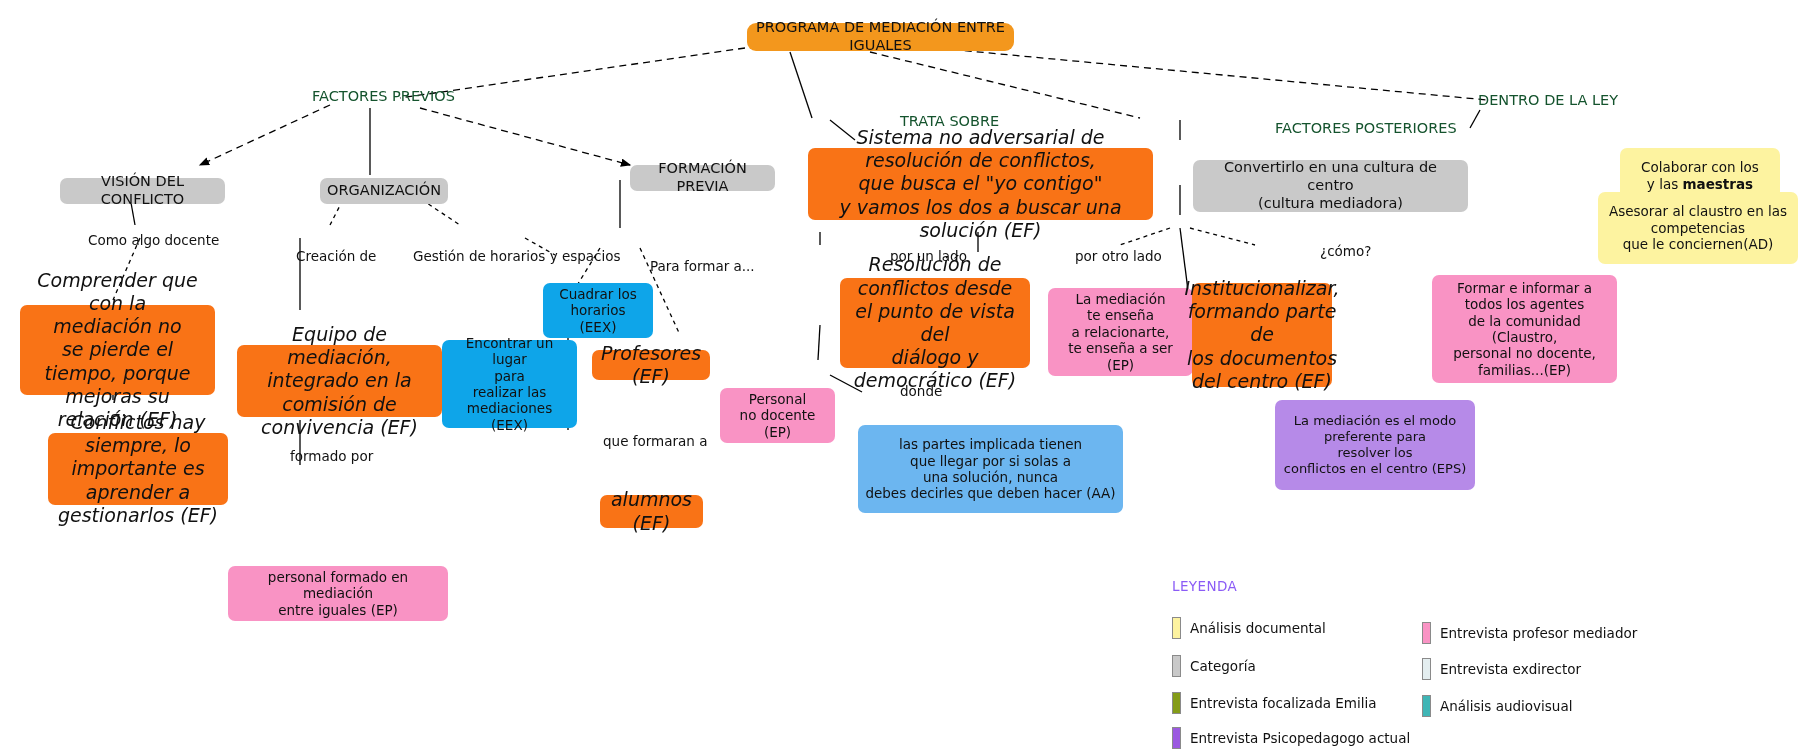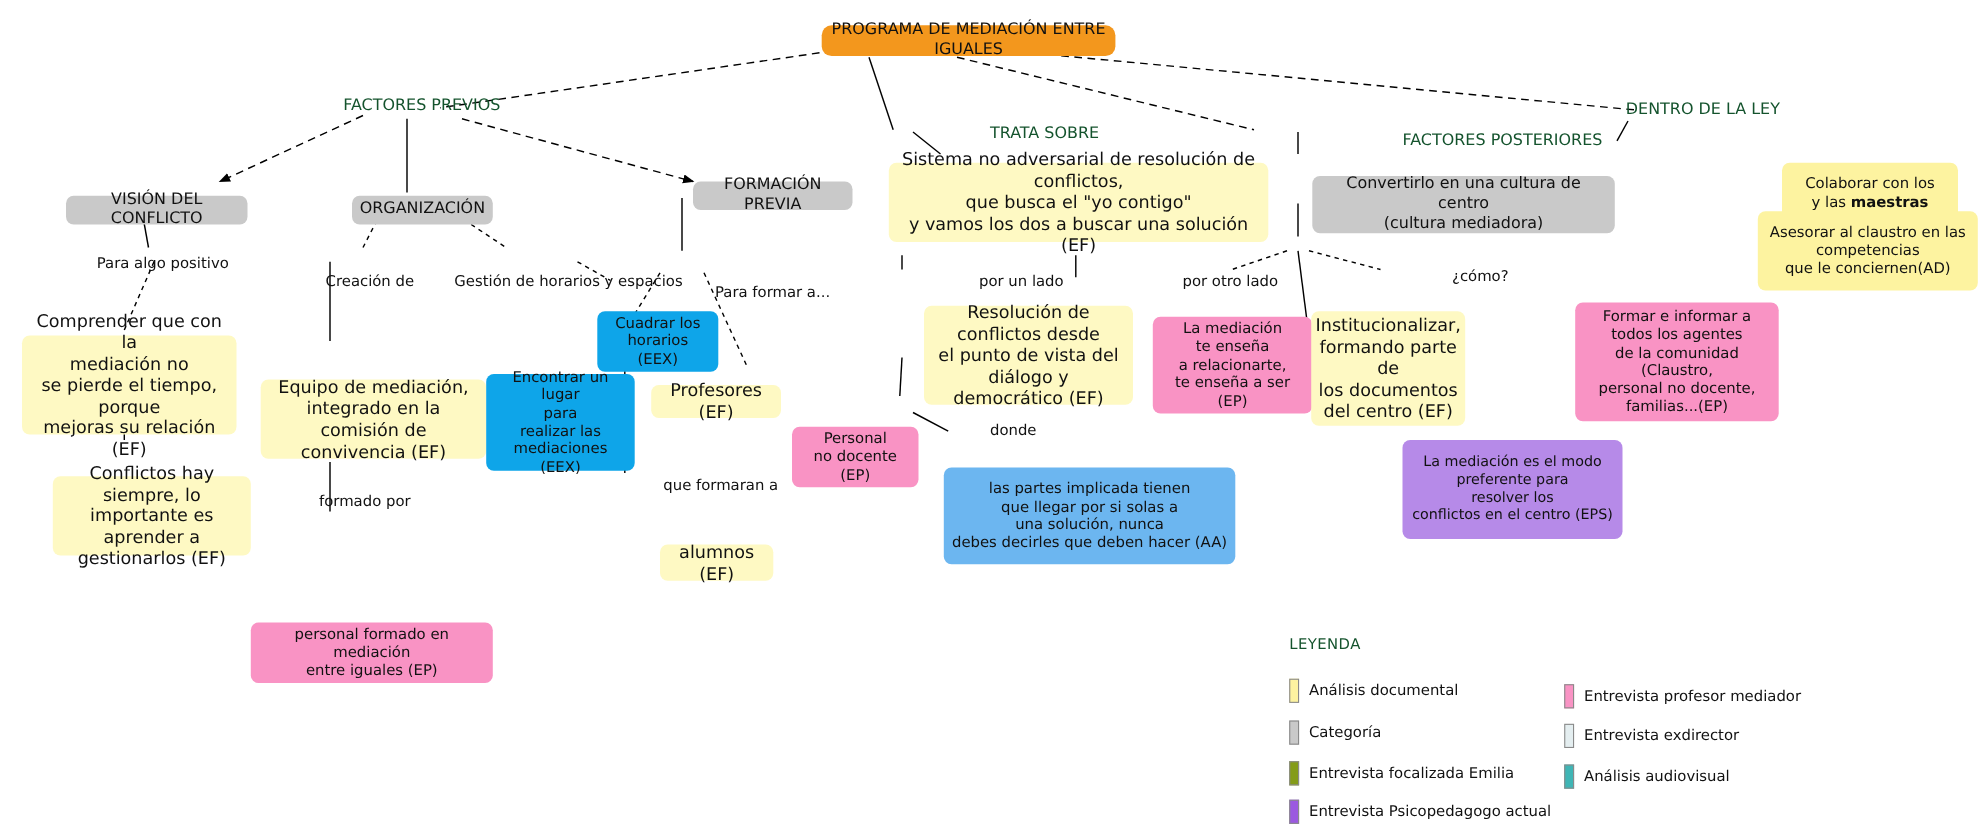--- a/index.html
+++ b/index.html
@@ -20,21 +20,21 @@
     line-height:1.22;
     color:#111111;
     display:flex;
     align-items:center;
     justify-content:center;
     padding:4px 7px;
     white-space:pre-line;
   }
   .root{background:#f3971d;font-size:14.5px;border-radius:9px;}
   .cat{background:#c9c9c9;font-size:14.5px;}
-  .green{background:#fef9c3;font-size:16px;}
+  .green{background:#f97316;font-size:19px;font-style:italic;}
   .pink{background:#f993c4;font-size:13.5px;}
   .blue{background:#6cb6f0;font-size:13.5px;}
   .lightblue{background:#0ea5e9;font-size:13.5px;}
   .purple{background:#b68ae8;font-size:13px;}
   .yellow{background:#fdf3a0;font-size:13.5px;}
   .edgelabel{
     position:absolute;
     font-size:13.5px;
     color:#111111;
     white-space:pre-line;
@@ -43,21 +43,21 @@
   }
   .branchlabel{
     position:absolute;
     font-size:14.5px;
     color:#14532d;
     white-space:nowrap;
   }
   .legend-title{
     position:absolute;
     font-size:13.5px;
-    color:#14532d;
+    color:#8b5cf6;
     letter-spacing:.4px;
   }
   .legend-item{position:absolute;display:flex;align-items:center;gap:9px;}
   .legend-swatch{
     width:9px;height:22px;
     border:1px solid #8a8a8a;
     box-sizing:border-box;
     flex:0 0 auto;
   }
   .legend-text{font-size:13.5px;color:#111111;white-space:nowrap;}
@@ -124,21 +124,21 @@
 
   <div class="branchlabel" style="left:312px;top:88px;">FACTORES PREVIOS</div>
   <div class="branchlabel" style="left:900px;top:113px;">TRATA SOBRE</div>
   <div class="branchlabel" style="left:1275px;top:120px;">FACTORES POSTERIORES</div>
   <div class="branchlabel" style="left:1478px;top:92px;">DENTRO DE LA LEY</div>
 
   <div class="node cat" style="left:60px;top:178px;width:165px;height:26px;">VISIÓN DEL CONFLICTO</div>
   <div class="node cat" style="left:320px;top:178px;width:128px;height:26px;">ORGANIZACIÓN</div>
   <div class="node cat" style="left:630px;top:165px;width:145px;height:26px;">FORMACIÓN PREVIA</div>
 
-  <div class="edgelabel" style="left:88px;top:232px;">Para algo positivo</div>
+  <div class="edgelabel" style="left:88px;top:232px;">Como algo docente</div>
   <div class="edgelabel" style="left:296px;top:248px;">Creación de</div>
   <div class="edgelabel" style="left:413px;top:248px;">Gestión de horarios y espacios</div>
   <div class="edgelabel" style="left:650px;top:258px;">Para formar a...</div>
   <div class="edgelabel" style="left:290px;top:448px;">formado por</div>
   <div class="edgelabel" style="left:603px;top:433px;">que formaran a</div>
   <div class="edgelabel" style="left:890px;top:248px;">por un lado</div>
   <div class="edgelabel" style="left:1075px;top:248px;">por otro lado</div>
   <div class="edgelabel" style="left:900px;top:383px;">donde</div>
   <div class="edgelabel" style="left:1320px;top:243px;">¿cómo?</div>
 

